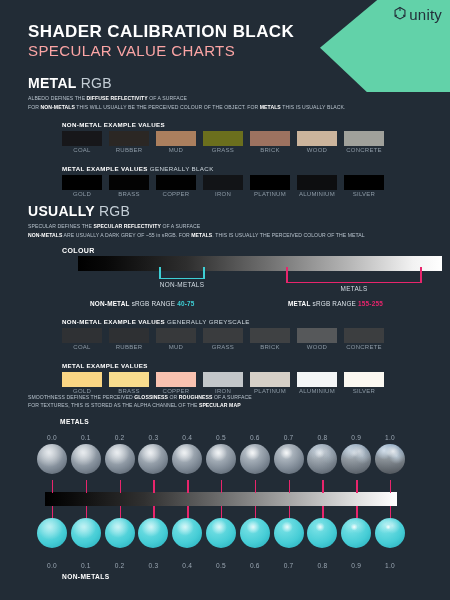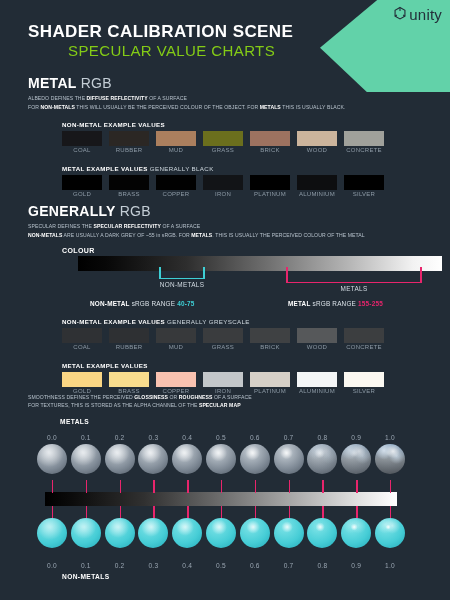--- a/index.html
+++ b/index.html
@@ -31,22 +31,22 @@
     line-height:1;
   }
 
   
   .title-block{position:absolute;left:28px;top:22px;z-index:5;}
   .title-main{
     font-size:17px;font-weight:bold;color:#ffffff;letter-spacing:.4px;
     line-height:1.15;white-space:nowrap;
   }
   .title-sub{
-    font-size:15px;font-weight:300;color:#84cc16;letter-spacing:.4px;
-    line-height:1.2;white-space:nowrap;margin-left:40px;
+    font-size:15px;font-weight:300;color:#fca5a5;letter-spacing:.4px;
+    line-height:1.2;white-space:nowrap;
   }
 
   .section{position:absolute;left:28px;}
   .sec-head{font-size:14px;font-weight:bold;color:#ffffff;letter-spacing:.3px;line-height:1.1;}
   .sec-head .chan{font-weight:300;color:#c4ced6;}
   .sec-desc{font-size:5.1px;color:#b7c2cc;line-height:1.62;letter-spacing:.08px;margin-top:3px;}
   .sec-desc b{color:#ffffff;font-weight:bold;}
 
   .row-label{
     font-size:6.2px;font-weight:bold;color:#ffffff;letter-spacing:.35px;
@@ -109,21 +109,21 @@
       <svg viewBox="0 0 24 24" width="16" height="16">
         <path d="M12 2.2 19.4 6.5v8.6L12 19.4 4.6 15.1V6.5z" fill="none" stroke="#23303a" stroke-width="1.7"></path>
         <path d="M12 7.6 16.6 10.2v5.2L12 18 7.4 15.4v-5.2z" fill="#62d2a9"></path>
         <path d="M12 2.2 12 7.6M19.4 15.1 16.6 13.5M4.6 15.1 7.4 13.5" stroke="#23303a" stroke-width="1.6" fill="none"></path>
       </svg>
     </span>
     <span class="wordmark">unity</span>
   </div>
 
   <div class="title-block">
-    <div class="title-main">SHADER CALIBRATION SCENE</div>
+    <div class="title-main">SHADER CALIBRATION BLACK</div>
     <div class="title-sub">SPECULAR VALUE CHARTS</div>
   </div>
 
   <div class="section" style="top:76px;">
     <div class="sec-head">
       <span>METAL</span>
       <span class="chan">RGB</span>
     </div>
     <div class="sec-desc">
       <div><span>ALBEDO DEFINES THE </span><b>DIFFUSE REFLECTIVITY</b><span> OF A SURFACE</span></div>
@@ -182,21 +182,21 @@
           <div class="cap">ALUMINIUM</div>
         </div>
         <div class="swatch" style="left: 282px; background: rgb(0, 0, 0);">
           <div class="cap">SILVER</div>
         </div>
       </div>
   </div>
 
   <div class="section" style="top:204px;">
     <div class="sec-head">
-      <span>GENERALLY</span>
+      <span>USUALLY</span>
       <span class="chan">RGB</span>
     </div>
     <div class="sec-desc">
       <div><span>SPECULAR DEFINES THE </span><b>SPECULAR REFLECTIVITY</b><span> OF A SURFACE</span></div>
       <div><b>NON-METALS</b><span> ARE USUALLY A DARK GREY OF ~55 in sRGB. FOR </span><b>METALS</b><span>. THIS IS USUALLY THE PERCEIVED COLOUR OF THE METAL</span></div>
     </div>
 
     <div class="colour-label" style="margin-top:8px;">COLOUR</div>
 
     <div class="grad-wrap">

